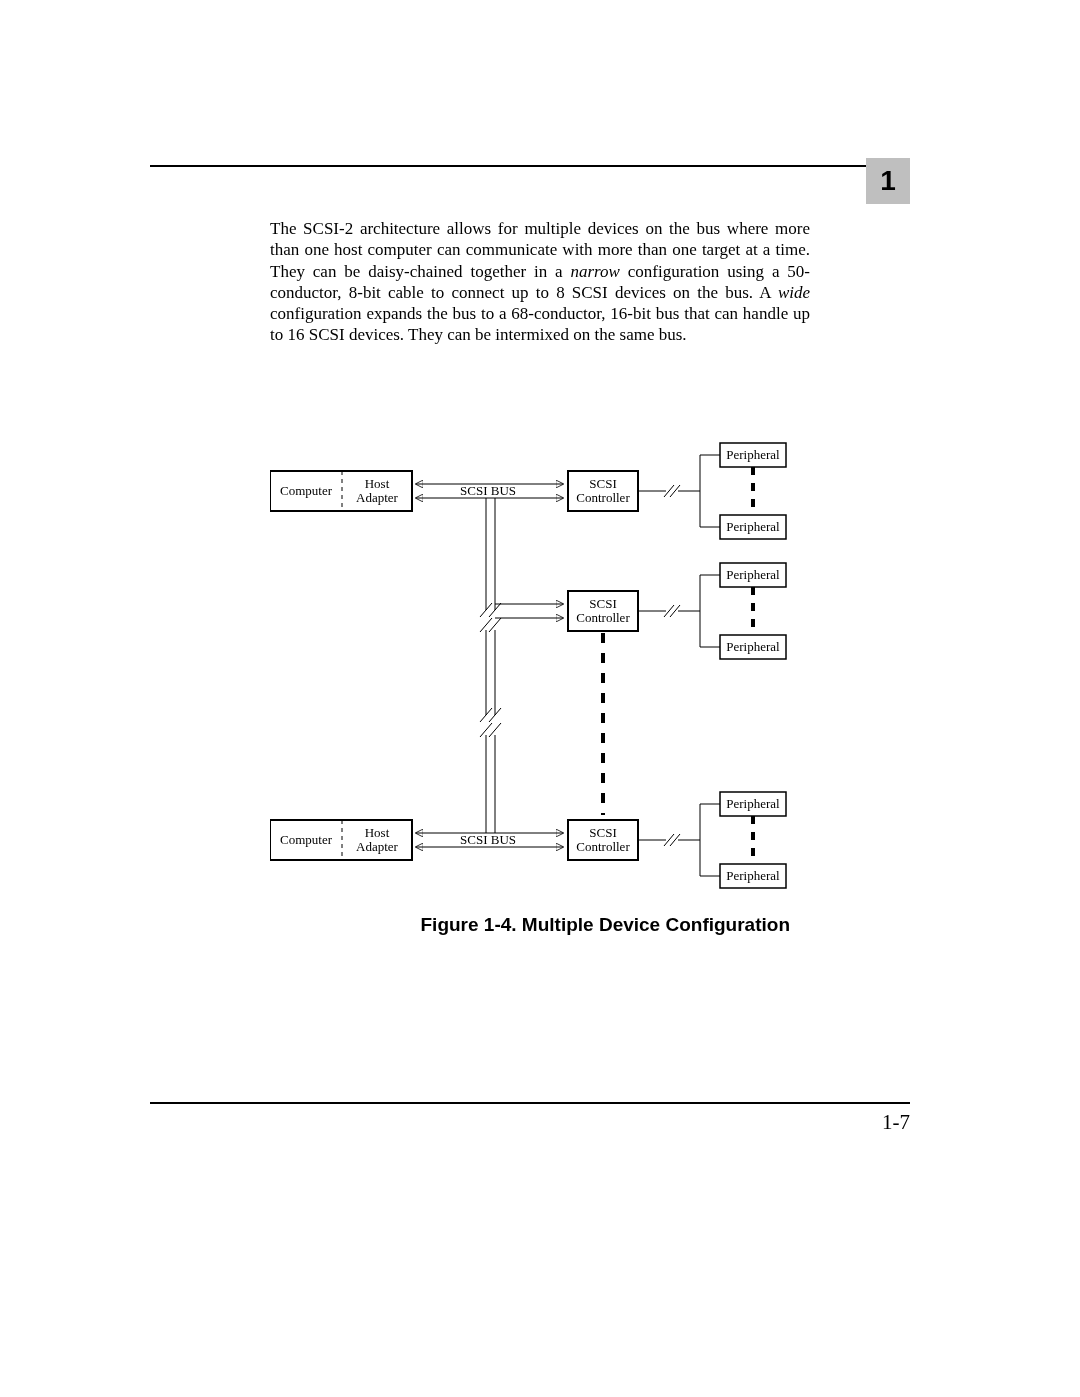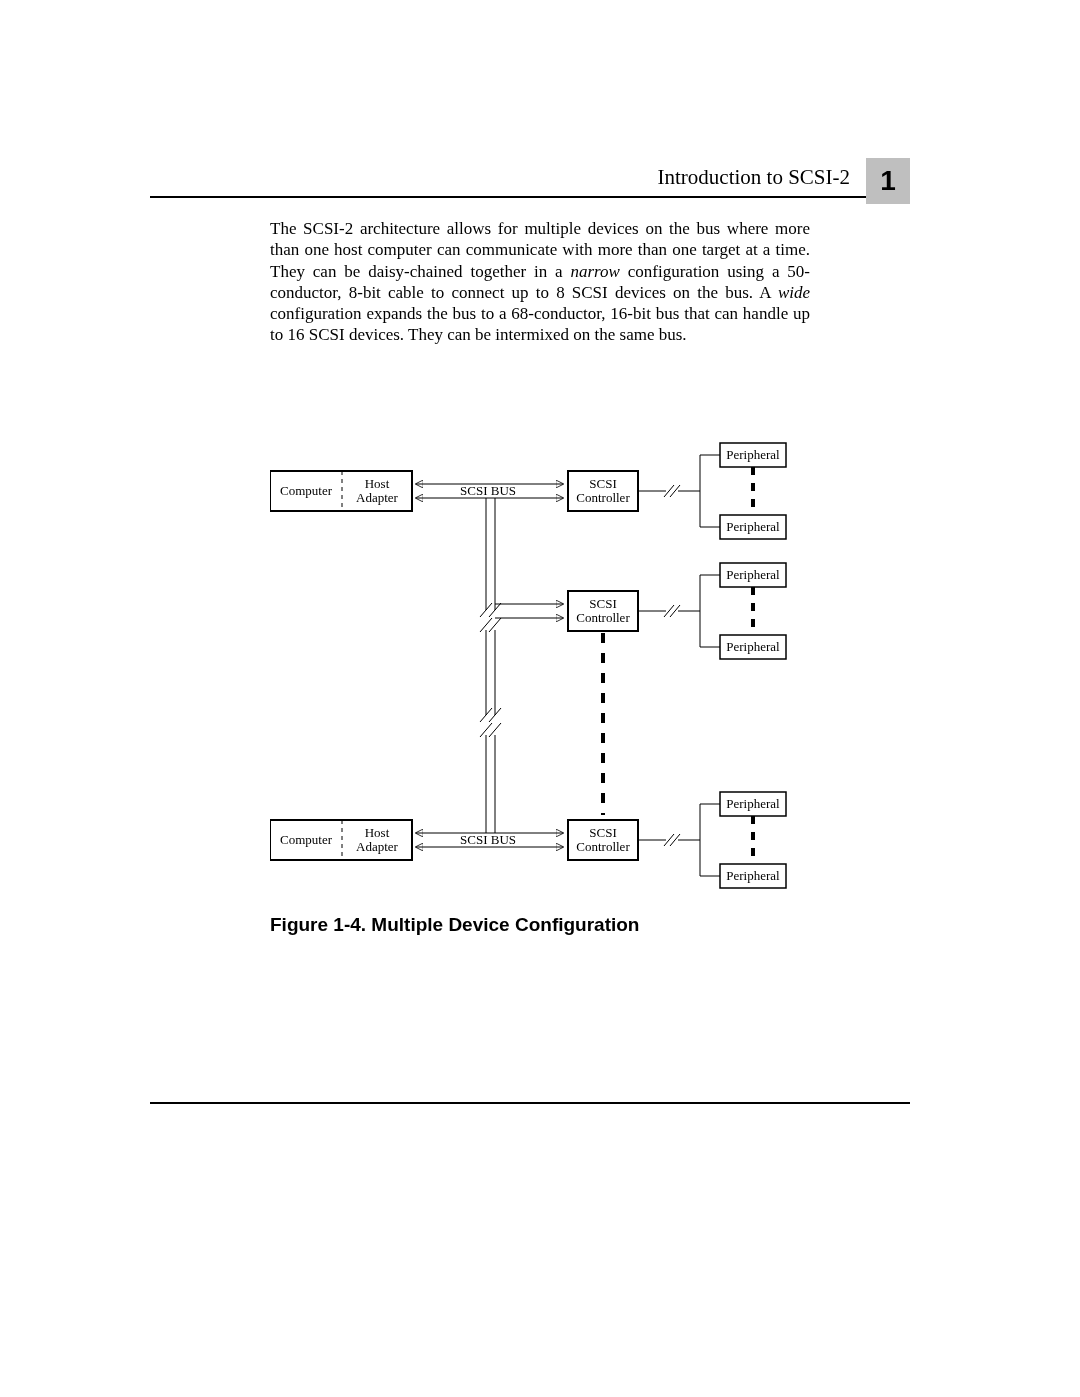--- a/index.html
+++ b/index.html
@@ -60,21 +60,21 @@
     position: absolute;
     left: 270px;
     top: 435px;
     width: 520px;
     height: 475px;
   }
   .caption {
     font-family: Arial, Helvetica, sans-serif;
     font-weight: 700;
     font-size: 19px;
-    text-align: left;
+    text-align: right;
   }
   .footer-area {
     position: absolute;
     left: 150px;
     right: 170px;
     top: 1102px;
   }
   .footer-rule {
     border: none;
     border-top: 2px solid #000;
@@ -88,21 +88,20 @@
     font-family: "Times New Roman", Times, serif;
     font-size: 13px;
   }
 </style>
 </head>
 <body>
 
 <div class="page">
 
   <div class="header-area">
-    <div class="header-title">Introduction to SCSI-2</div>
     <hr class="header-rule">
   </div>
   <div class="chapter-tab">1</div>
 
   <div class="body-text">
     <span>The SCSI-2 architecture allows for multiple devices on the bus where more than one host computer can communicate with more than one target at a time. They can be daisy-chained together in a </span><span class="italic">narrow</span><span> configuration using a 50-conductor, 8-bit cable to connect up to 8 SCSI devices on the bus. A </span><span class="italic">wide</span><span> configuration expands the bus to a 68-conductor, 16-bit bus that can handle up to 16 SCSI devices. They can be intermixed on the same bus.</span>
   </div>
 
   <div class="diagram">
     <svg viewBox="0 0 520 475" width="520" height="475">
@@ -228,15 +227,16 @@
         <line x1="483" y1="381" x2="483" y2="429" stroke-width="4" stroke-dasharray="8 8"></line>
       </g>
       <text x="483" y="373" text-anchor="middle">Peripheral</text>
       <text x="483" y="445" text-anchor="middle">Peripheral</text>
     </svg>
     <div class="caption">Figure 1-4.  Multiple Device Configuration</div>
   </div>
 
   <div class="footer-area">
     <hr class="footer-rule">
+    <div class="page-number">1-7</div>
   </div>
 
 </div>
 
 </body></html>

